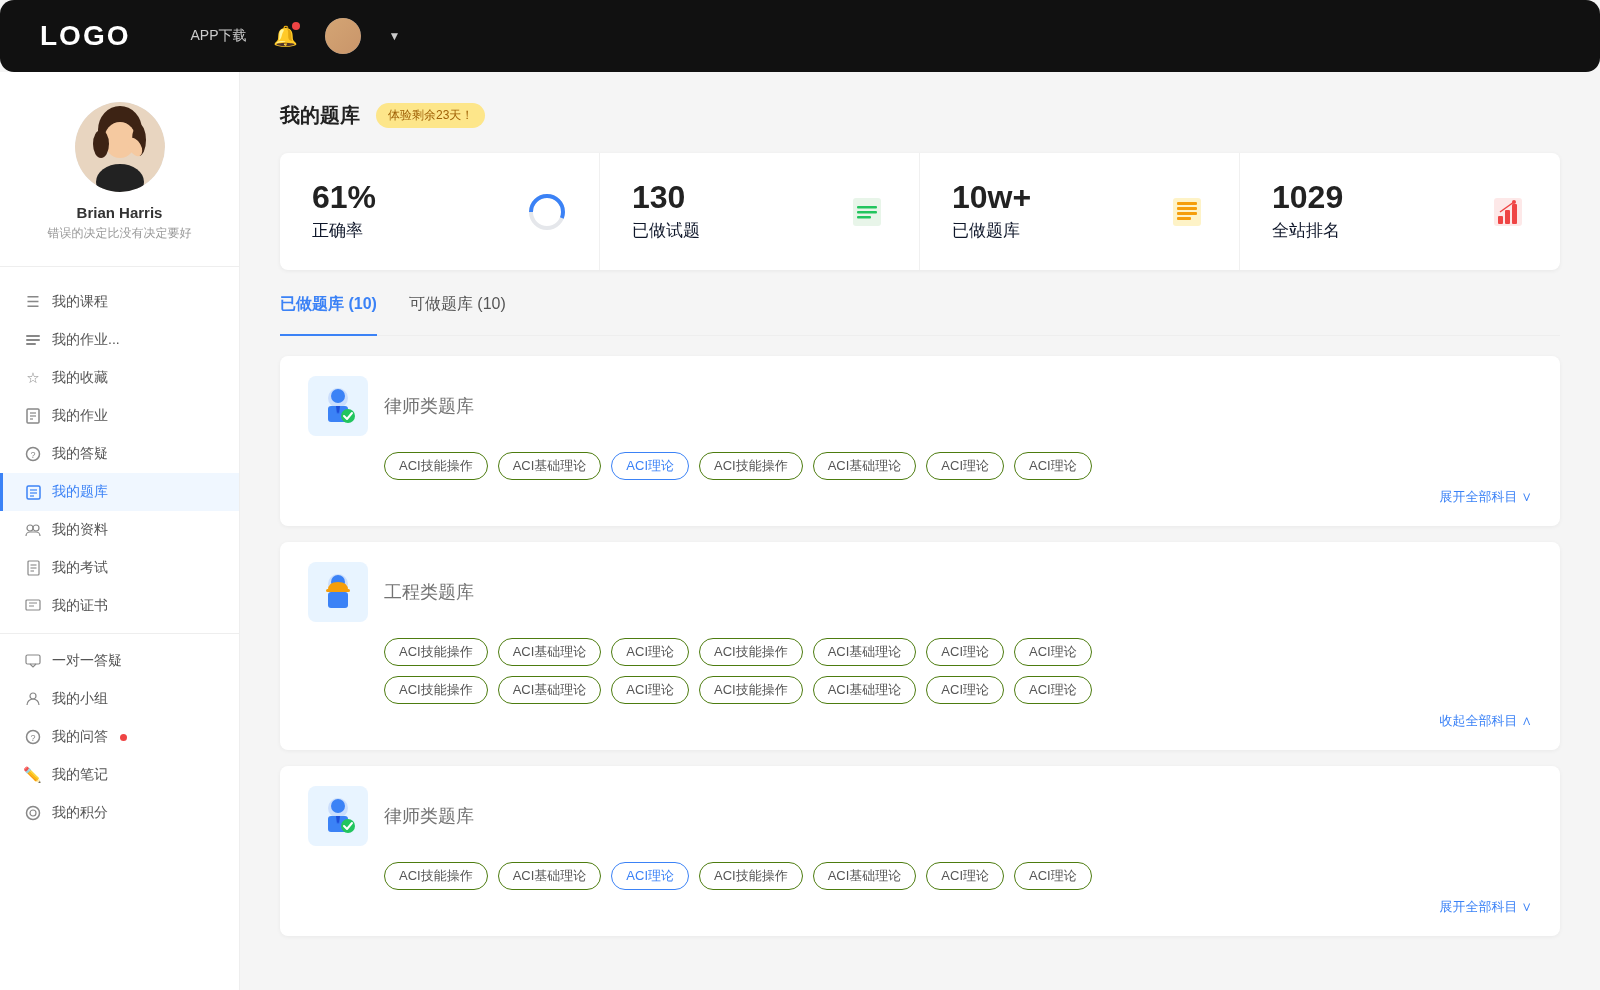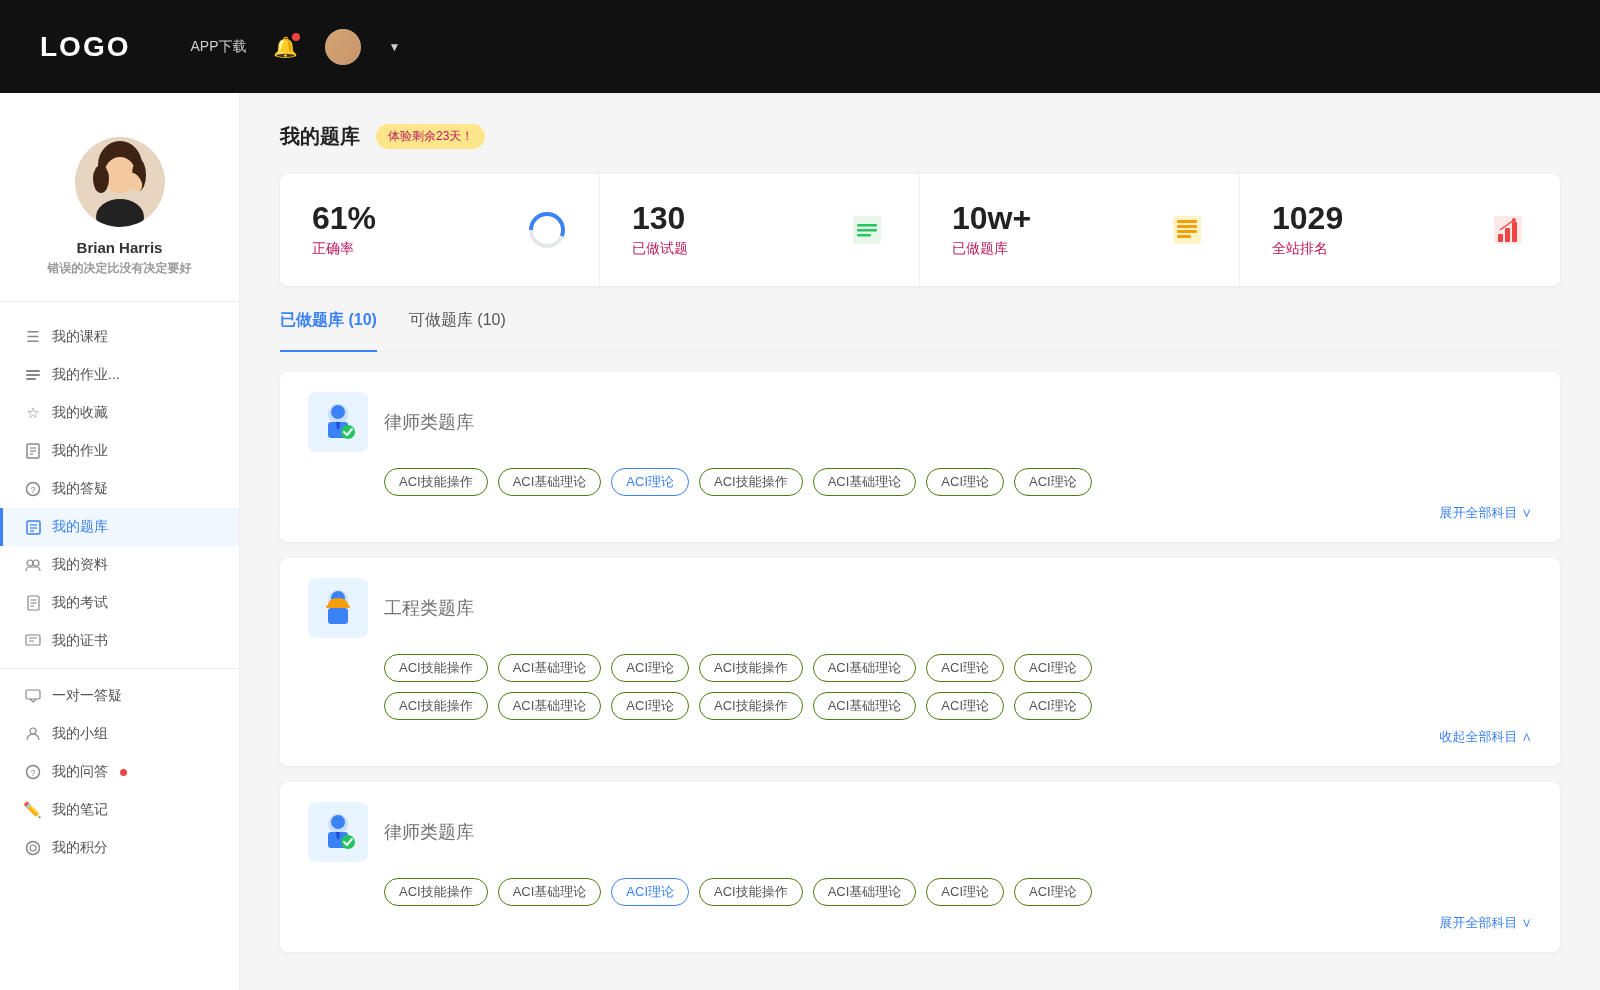--- a/index.html
+++ b/index.html
@@ -1,25 +1,26 @@
 <!DOCTYPE html>
 <html><head>
   <meta charset="utf-8">
   <style>
     * { box-sizing: border-box; margin: 0; padding: 0; }
     body { font-family: -apple-system, BlinkMacSystemFont, "PingFang SC", "Microsoft YaHei", sans-serif; background: #f5f5f5; }
 
     
     .topnav {
       background: #111;
-      height: 93px;
+      height: 72px;
       display: flex;
       align-items: center;
       padding: 0 40px;
       position: relative;
+      border-radius: 14px;
     }
     .topnav-logo {
       color: #fff;
       font-size: 28px;
       font-weight: 900;
       letter-spacing: 2px;
       margin-right: 60px;
       min-width: 80px;
     }
     .topnav-menu {
@@ -89,21 +90,21 @@
     
     .page-layout {
       display: flex;
       min-height: calc(100vh - 72px);
     }
 
     
     .sidebar {
       width: 240px;
       background: #fff;
-      padding: 44px 0;
+      padding: 30px 0;
       flex-shrink: 0;
       border-right: 1px solid #eee;
     }
     .sidebar-profile {
       display: flex;
       flex-direction: column;
       align-items: center;
       padding: 0 20px 24px;
       border-bottom: 1px solid #eee;
       margin-bottom: 16px;
@@ -123,21 +124,20 @@
     .sidebar-username {
       font-size: 15px;
       font-weight: 600;
       color: #333;
       margin-bottom: 4px;
     }
     .sidebar-motto {
       font-size: 12px;
       color: #999;
       text-align: center;
-      font-weight: bold;
     }
     .sidebar-nav-item {
       display: flex;
       align-items: center;
       padding: 10px 24px;
       cursor: pointer;
       font-size: 14px;
       color: #555;
       gap: 10px;
       position: relative;
@@ -190,21 +190,21 @@
       gap: 16px;
       margin-bottom: 24px;
     }
     .page-title-text {
       font-size: 20px;
       font-weight: 700;
       color: #222;
     }
     .trial-badge {
       background: #fde68a;
-      color: #be185d;
+      color: #a16207;
       font-size: 12px;
       padding: 4px 12px;
       border-radius: 20px;
     }
 
     
     .stats-row {
       display: grid;
       grid-template-columns: repeat(4, 1fr);
       gap: 0;
@@ -224,22 +224,22 @@
     .stat-card:last-child { border-right: none; }
     .stat-text-group { flex: 1; }
     .stat-value {
       font-size: 32px;
       font-weight: 700;
       color: #222;
       line-height: 1;
       margin-bottom: 6px;
     }
     .stat-label {
-      font-size: 14px;
-      color: #be185d;
+      font-size: 17px;
+      color: #0f172a;
     }
     .stat-icon {
       width: 40px;
       height: 40px;
       border-radius: 50%;
       display: flex;
       align-items: center;
       justify-content: center;
       font-size: 20px;
     }

